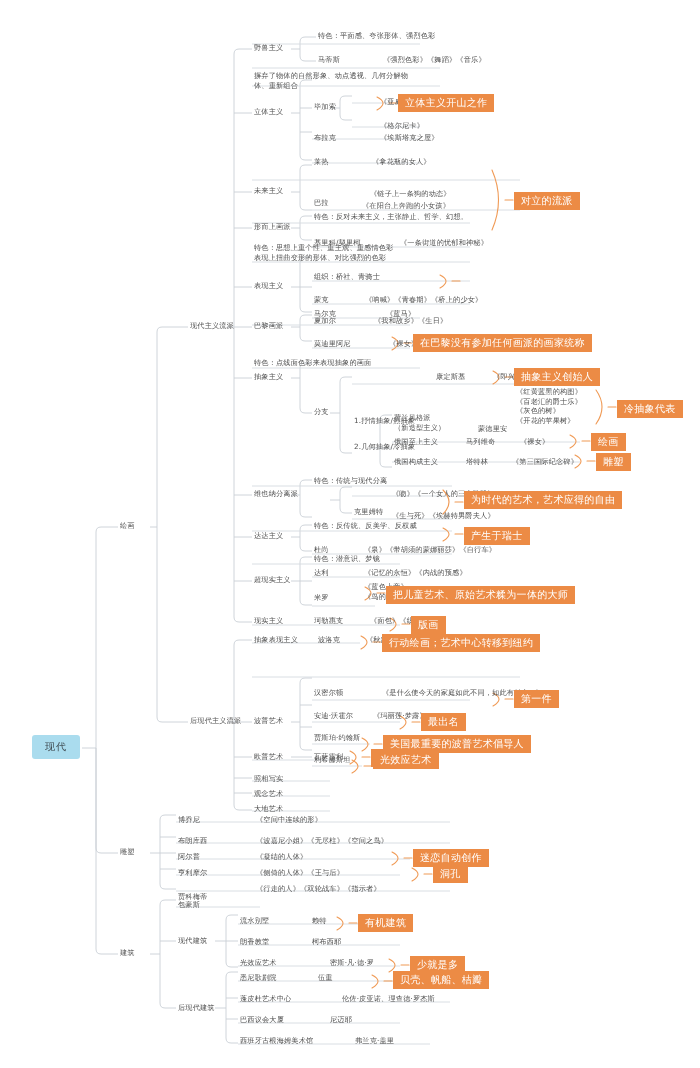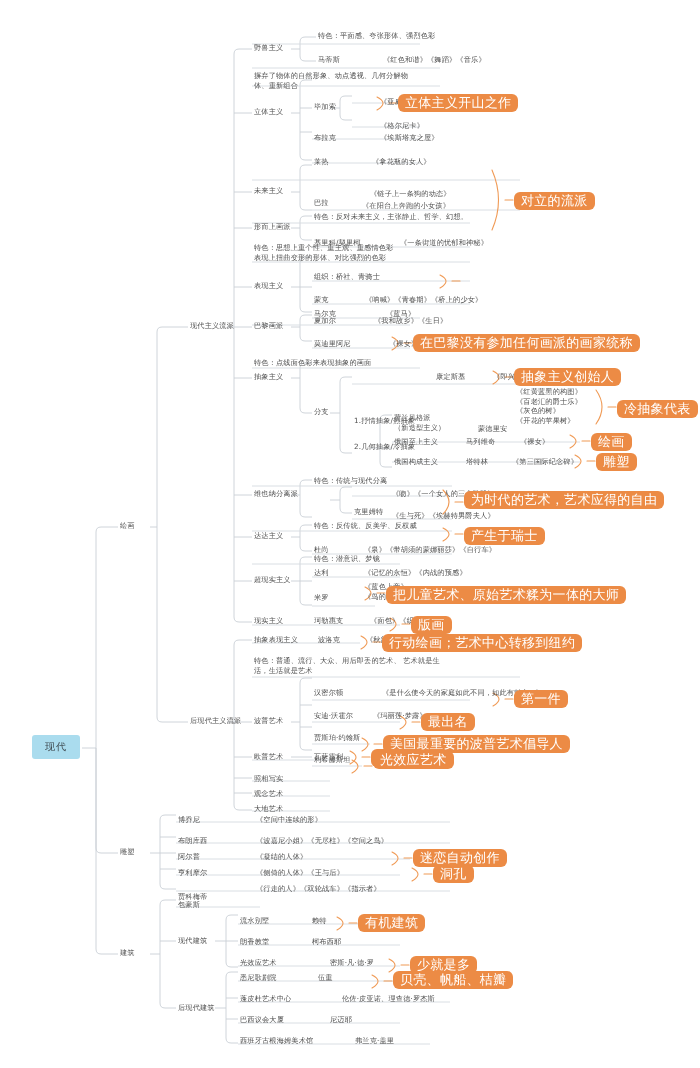--- a/index.html
+++ b/index.html
@@ -32,23 +32,23 @@
     border-radius:3px;
     padding:5px 13px;
     letter-spacing:1px;
   }
 
   
   .chip{
     position:absolute;
     background:#ec8b45;
     color:#ffffff;
-    font-size:13px;
+    font-size:10px;
     line-height:11.5px;
-    border-radius:6px;
+    border-radius:0;
     padding:3px 7px;
     white-space:pre-line;
     letter-spacing:.3px;
   }
   .chip.two{line-height:12.5px;}
 </style>
 </head>
 <body>
 
 <div id="canvas">
@@ -292,21 +292,21 @@
 
   <div class="nd mid" style="left:120px;top:521px;">绘画</div>
   <div class="nd mid" style="left:120px;top:847px;">雕塑</div>
   <div class="nd mid" style="left:120px;top:948px;">建筑</div>
   <div class="nd mid" style="left:190px;top:321px;">现代主义流派</div>
   <div class="nd mid" style="left:190px;top:716px;">后现代主义流派</div>
 
   <div class="nd" style="left:254px;top:43px;">野兽主义</div>
   <div class="nd" style="left:318px;top:31px;">特色：平面感、夸张形体、强烈色彩</div>
   <div class="nd" style="left:318px;top:55px;">马蒂斯</div>
-  <div class="nd" style="left:383px;top:55px;">《红色和谐》《舞蹈》《音乐》</div>
+  <div class="nd" style="left:383px;top:55px;">《强烈色彩》《舞蹈》《音乐》</div>
 
   <div class="nd" style="left:254px;top:107px;">立体主义</div>
   <div class="nd wrap" style="left:254px;top:71px;">摒弃了物体的自然形象、动点透视、几何分解物
 体、重新组合</div>
   <div class="nd" style="left:314px;top:102px;">毕加索</div>
   <div class="nd" style="left:380px;top:97px;">《亚威农少女》</div>
   <div class="nd" style="left:380px;top:121px;">《格尔尼卡》</div>
   <div class="nd" style="left:314px;top:133px;">布拉克</div>
   <div class="nd" style="left:380px;top:133px;">《埃斯塔克之屋》</div>
   <div class="nd" style="left:314px;top:157px;">莱热</div>
@@ -393,22 +393,20 @@
   <div class="nd" style="left:314px;top:616px;">珂勒惠支</div>
   <div class="nd" style="left:370px;top:616px;">《面包》《织工暴动》</div>
   <div class="chip" style="left:411px;top:616px;">版画</div>
 
   <div class="nd" style="left:254px;top:635px;">抽象表现主义</div>
   <div class="nd" style="left:318px;top:635px;">波洛克</div>
   <div class="nd" style="left:366px;top:635px;">《秋韵》</div>
   <div class="chip" style="left:382px;top:634px;">行动绘画；艺术中心转移到纽约</div>
 
   <div class="nd" style="left:254px;top:716px;">波普艺术</div>
-  <div class="nd wrap" style="left:254px;top:656px;">特色：普通、流行、大众、用后即丢的艺术、 艺术就是生
-活，生活就是艺术</div>
   <div class="nd" style="left:314px;top:688px;">汉密尔顿</div>
   <div class="nd" style="left:382px;top:688px;">《是什么使今天的家庭如此不同，如此有魅力？》</div>
   <div class="chip" style="left:514px;top:690px;">第一件</div>
   <div class="nd" style="left:314px;top:711px;">安迪·沃霍尔</div>
   <div class="nd" style="left:373px;top:711px;">《玛丽莲·梦露》</div>
   <div class="chip" style="left:421px;top:713px;">最出名</div>
   <div class="nd" style="left:314px;top:733px;">贾斯珀·约翰斯</div>
   <div class="chip" style="left:383px;top:735px;">美国最重要的波普艺术倡导人</div>
   <div class="nd" style="left:314px;top:755px;">利希滕斯坦</div>
   <div class="chip" style="left:371px;top:749px;">连环画</div>

